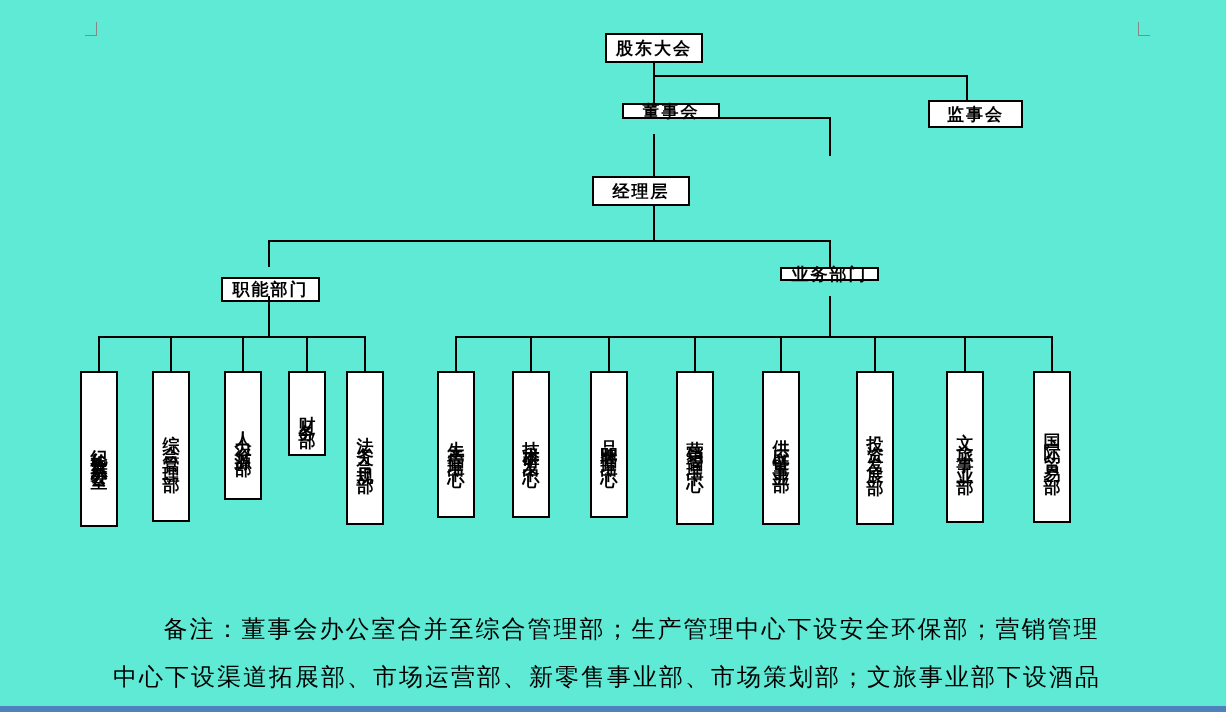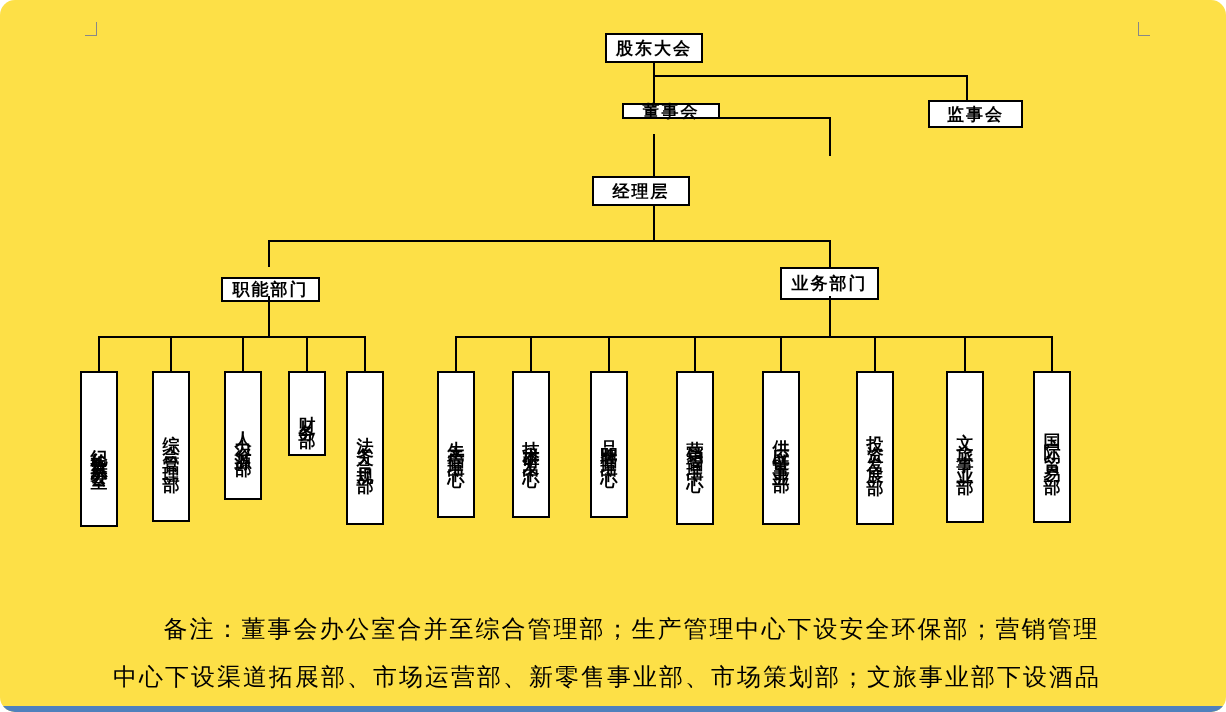--- a/index.html
+++ b/index.html
@@ -4,23 +4,22 @@
 <style>
   * { margin:0; padding:0; box-sizing:border-box; }
   html,body { background:#ffffff; }
   body {
     font-family:"Liberation Serif","DejaVu Serif",serif;
     color:#000;
   }
   .page {
     position:relative;
     width:1226px; height:712px;
-    background:#fde047;
+    background:#5eead4;
     overflow:hidden;
-    border-radius:15px;
   }
   
   .corner { position:absolute; width:12px; height:14px; }
   .corner.tl { left:85px; top:22px; border-right:1.5px solid var(--corner_mark,#888); border-bottom:1.5px solid var(--corner_mark,#888); }
   .corner.tr { left:1138px; top:22px; border-left:1.5px solid var(--corner_mark,#888); border-bottom:1.5px solid var(--corner_mark,#888); }
 
   
   .box {
     position:absolute;
     border:2px solid var(--connector,#000);
@@ -71,21 +70,21 @@
 
   <div class="box" style="left:622px;top:103px;width:98px;height:16px">董事会</div>
 
   <div class="box" style="left:928px;top:100px;width:95px;height:28px">监事会</div>
 
 
   <div class="box" style="left:592px;top:176px;width:98px;height:30px">经理层</div>
 
   <div class="box" style="left:221px;top:277px;width:99px;height:25px">职能部门</div>
 
-  <div class="box" style="left:780px;top:267px;width:99px;height:33px">业务部门</div>
+  <div class="box" style="left:780px;top:267px;width:99px;height:14px">业务部门</div>
 
   <div class="vline" style="left:653px;top:63px;height:40px"></div>
 
   <div class="hline" style="left:653px;top:75px;width:315px"></div>
   <div class="vline" style="left:966px;top:75px;height:26px"></div>
 
   <div class="vline" style="left:653px;top:134px;height:42px"></div>
 
   <div class="hline" style="left:703px;top:117px;width:128px"></div>
   <div class="vline" style="left:829px;top:117px;height:39px"></div>

